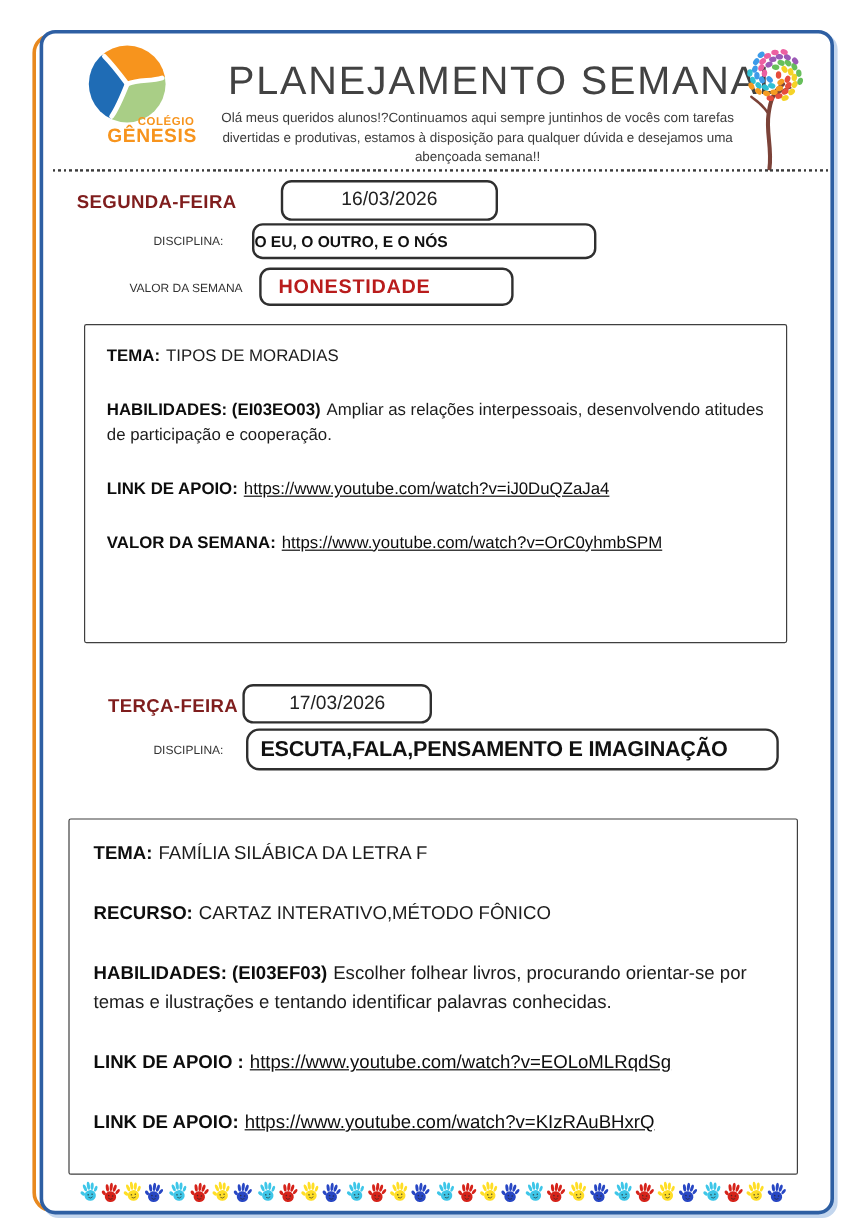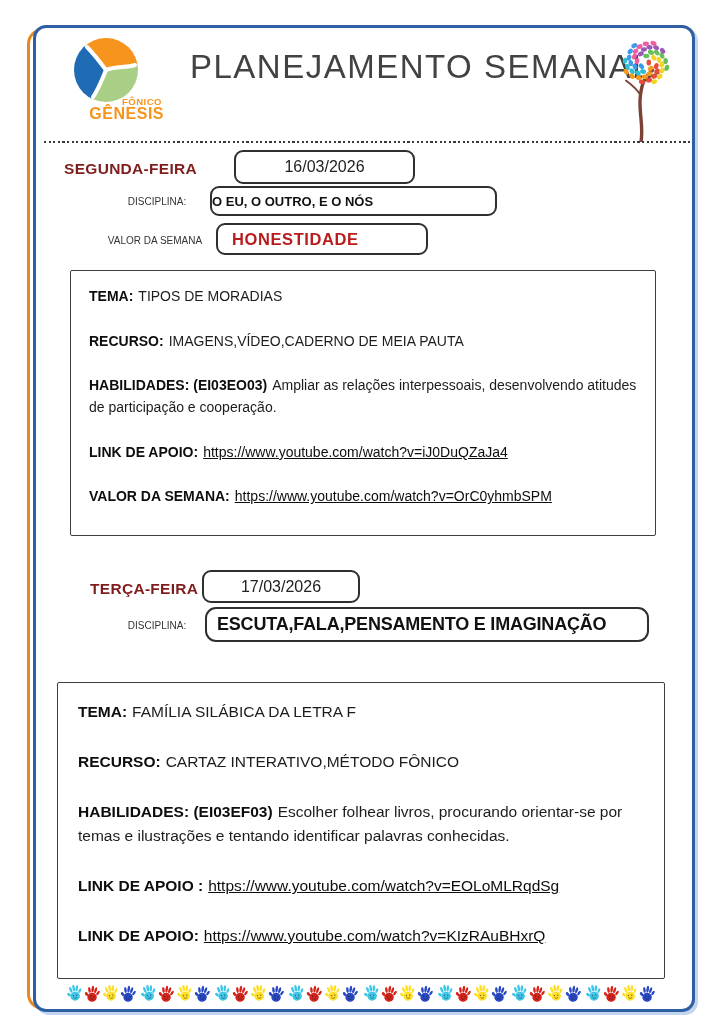--- a/index.html
+++ b/index.html
@@ -84,25 +84,26 @@
 
   <div class="logo">
     <div class="logo-circle"></div>
     <svg class="logo-swirl" viewBox="0 0 64 64">
       <g stroke="#ffffff" stroke-width="4" fill="none" stroke-linecap="round">
         <path d="M32 32 C26 24 20 16 13 9"></path>
         <path d="M32 32 C42 28 52 30 61 27"></path>
         <path d="M32 32 C28 42 24 52 19 59"></path>
       </g>
     </svg>
-    <div class="logo-colegio">FÔNICO</div>
+    <div class="logo-colegio">COLÉGIO</div>
     <div class="logo-genesis">GÊNESIS</div>
   </div>
 
   <div class="title">PLANEJAMENTO SEMANAL</div>
+  <div class="subtitle">Olá meus queridos alunos!?Continuamos aqui sempre juntinhos de vocês com tarefas divertidas e produtivas, estamos à disposição para qualquer dúvida e desejamos uma abençoada semana!!</div>
 
   <svg class="tree" viewBox="0 0 100 140">
     <path class="trunk" d="M45 138 C48 115 41 98 44 78 C46 62 50 53 60 45"></path>
     <path class="branch" d="M44 78 C38 68 32 64 25 59"></path>
     <path class="branch" d="M46 62 C53 55 60 51 68 49"></path>
     <g id="tree-leaves">
         <ellipse cx="55.0" cy="35.0" rx="3" ry="4.1" fill="#E74C3C" transform="rotate(0 55.0 35.0)"></ellipse>
         <ellipse cx="45.2" cy="39.9" rx="3" ry="4.1" fill="#3D9BE9" transform="rotate(138 45.2 39.9)"></ellipse>
         <ellipse cx="51.8" cy="26.4" rx="3" ry="4.1" fill="#67BF5B" transform="rotate(275 51.8 26.4)"></ellipse>
         <ellipse cx="57.5" cy="42.8" rx="3" ry="4.1" fill="#F59B22" transform="rotate(53 57.5 42.8)"></ellipse>
@@ -165,23 +166,20 @@
     <div class="small-label" style="left:105px;top:235px;width:100px;">VALOR DA SEMANA</div>
     <div class="obox" style="left:216px;top:223px;width:194px;height:28px;padding-left:14px;">
       <span class="valor-text">HONESTIDADE</span>
     </div>
 
     <div class="cbox box1">
       <p>
         <b>TEMA:</b><span>TIPOS DE MORADIAS</span>
       </p>
       <p>
-        <b>RECURSO:</b><span>IMAGENS,VÍDEO,CADERNO DE MEIA PAUTA</span>
-      </p>
-      <p>
         <b>HABILIDADES: (EI03EO03)</b><span>Ampliar as relações interpessoais, desenvolvendo atitudes de participação e cooperação.</span>
       </p>
       <p>
         <b>LINK DE APOIO:</b><a class="doclink">https://www.youtube.com/watch?v=iJ0DuQZaJa4</a>
       </p>
       <p>
         <b>VALOR DA SEMANA:</b><a class="doclink">https://www.youtube.com/watch?v=OrC0yhmbSPM</a>
       </p>
     </div>
   </div>

